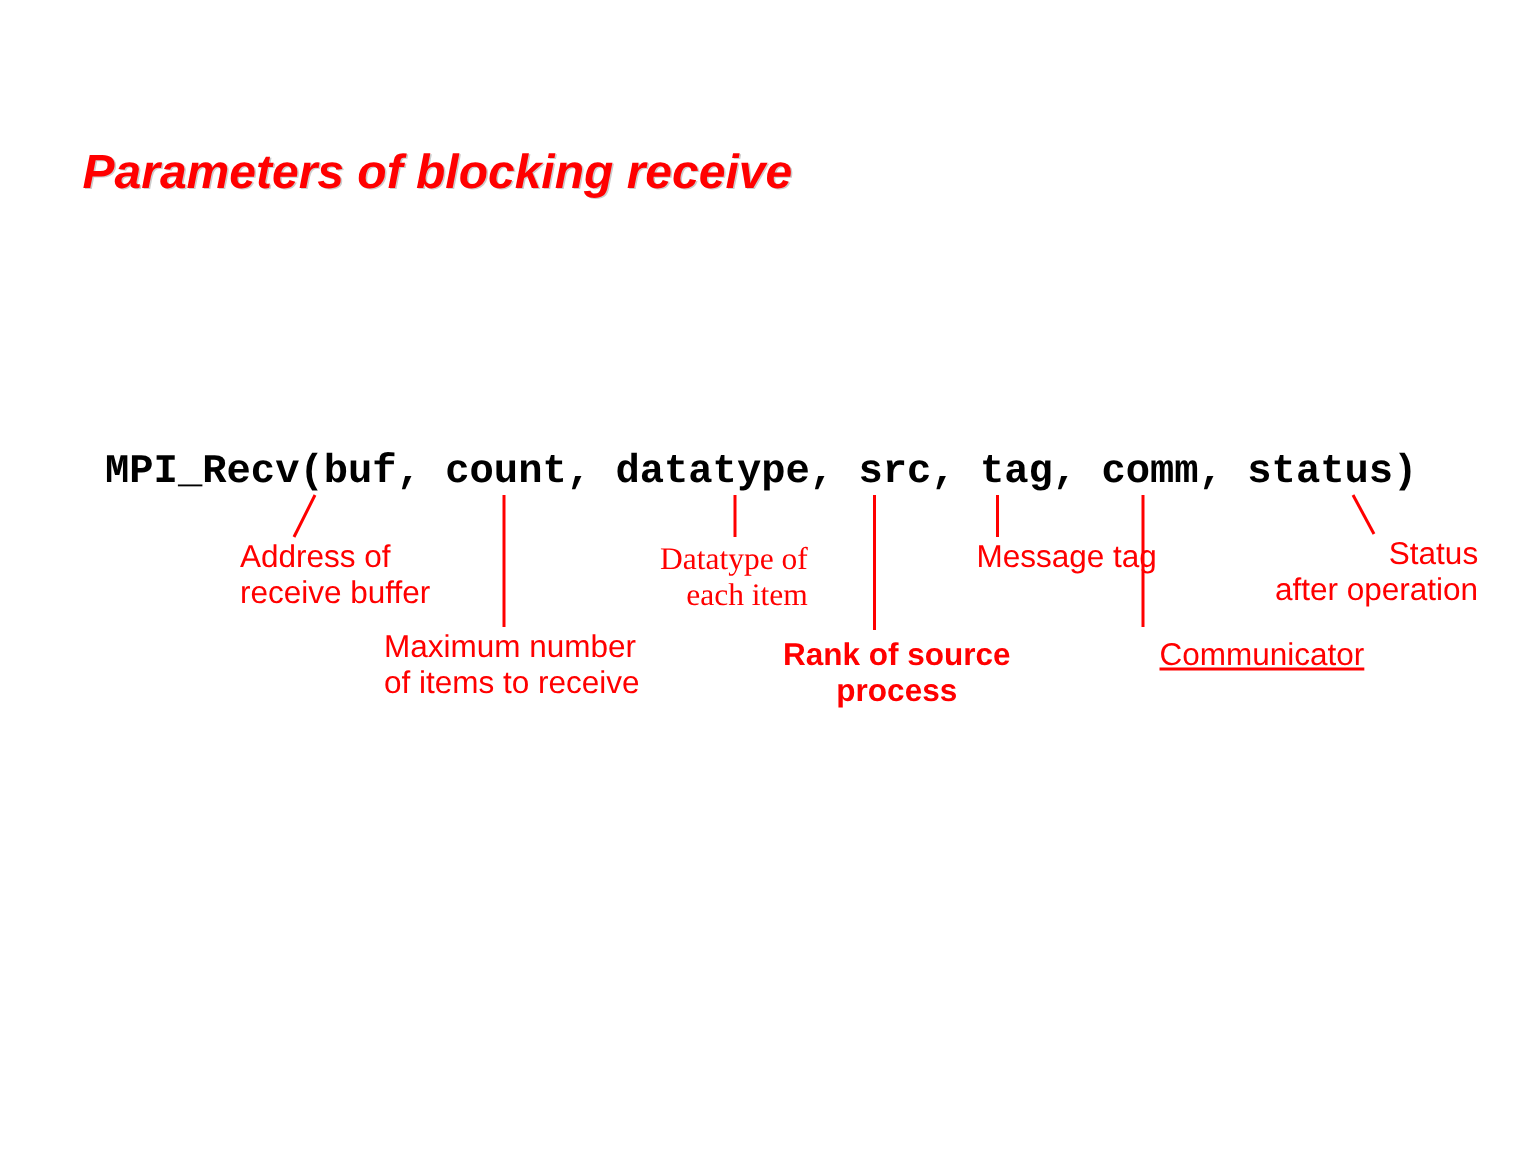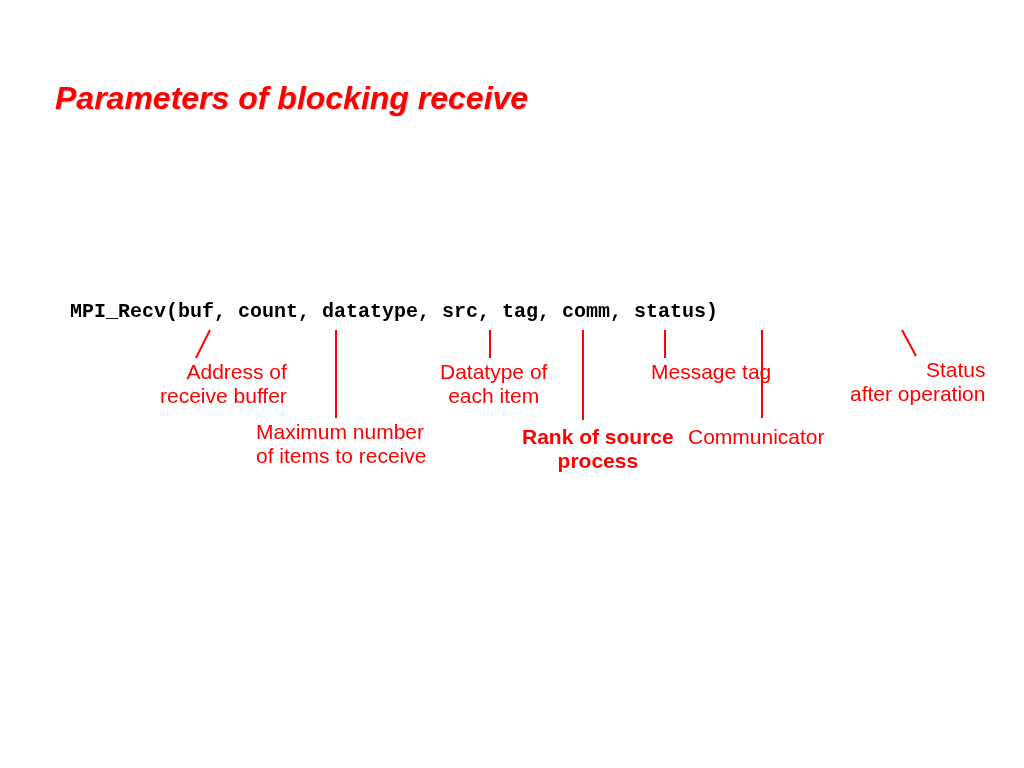--- a/index.html
+++ b/index.html
@@ -8,51 +8,51 @@
     width: 1024px;
     height: 768px;
     background: #ffffff;
     font-family: Arial, Helvetica, sans-serif;
     position: relative;
     overflow: hidden;
   }
   .title {
     position: absolute;
     left: 55px;
-    top: 80px;
+    top: 96px;
     font-size: 32px;
     font-weight: bold;
     font-style: italic;
     color: #ff0000;
     text-shadow: 1px 1px 0 #cccccc;
     text-align: center;
   }
   .code-line {
     position: absolute;
     left: 70px;
     top: 300px;
     font-family: "Courier New", monospace;
     font-weight: bold;
-    font-size: 20px;
+    font-size: 27px;
     color: #000000;
     white-space: nowrap;
   }
   .annotation {
     position: absolute;
     color: #ff0000;
     font-size: 21px;
     text-align: center;
     line-height: 1.15;
   }
-  .ann-buf      { left: 160px; top: 360px; text-align: right; }
+  .ann-buf      { left: 160px; top: 360px; text-align: left; }
   .ann-count    { left: 256px; top: 420px; text-align: left; }
-  .ann-datatype { left: 440px; top: 360px; text-align: center; }
+  .ann-datatype { left: 440px; top: 360px; text-align: right; font-family: Liberation Serif, serif; }
   .ann-src      { left: 522px; top: 425px; text-align: center; font-weight: bold; }
   .ann-tag      { left: 614px; top: 360px; text-align: center; margin-left: 37px; }
-  .ann-comm     { left: 688px; top: 425px; text-align: center; }
+  .ann-comm     { left: 773px; top: 425px; text-align: center; text-decoration: underline; }
   .ann-status   { left: 850px; top: 358px; text-align: right; }
   svg.connector {
     position: absolute;
     top: 0;
     left: 0;
     width: 1024px;
     height: 768px;
     pointer-events: none;
   }
   svg.connector line {

